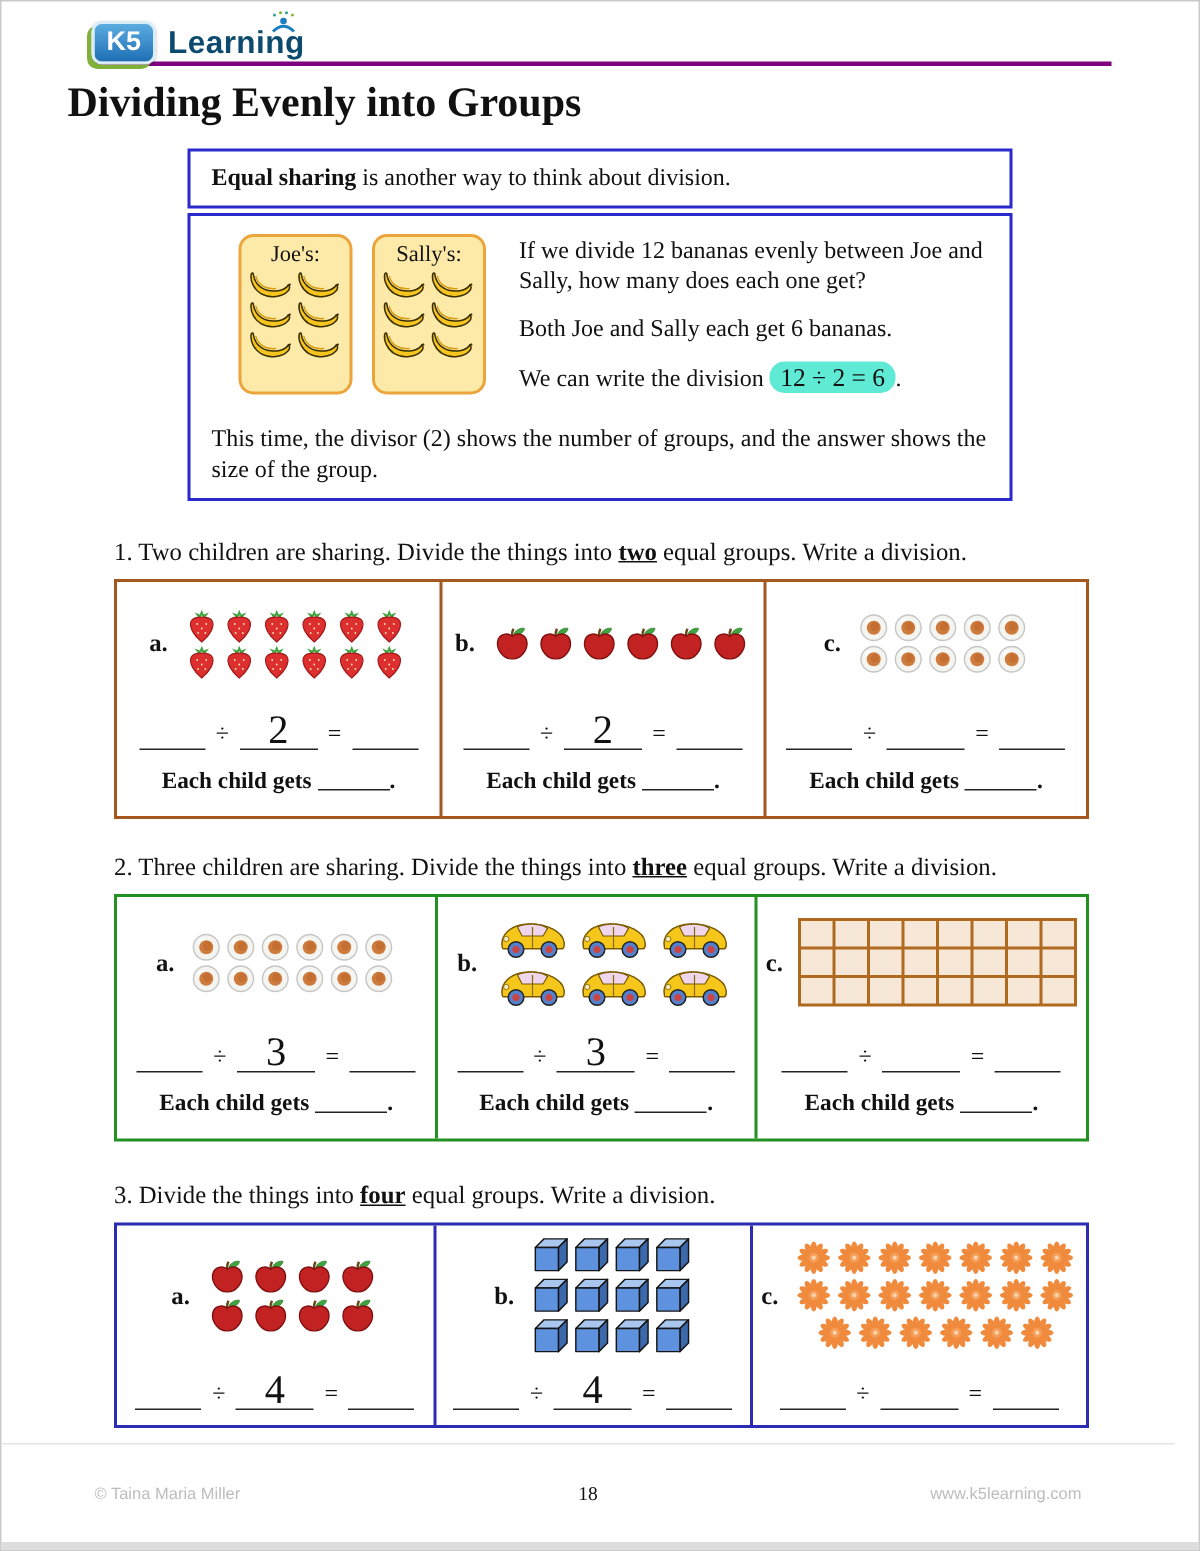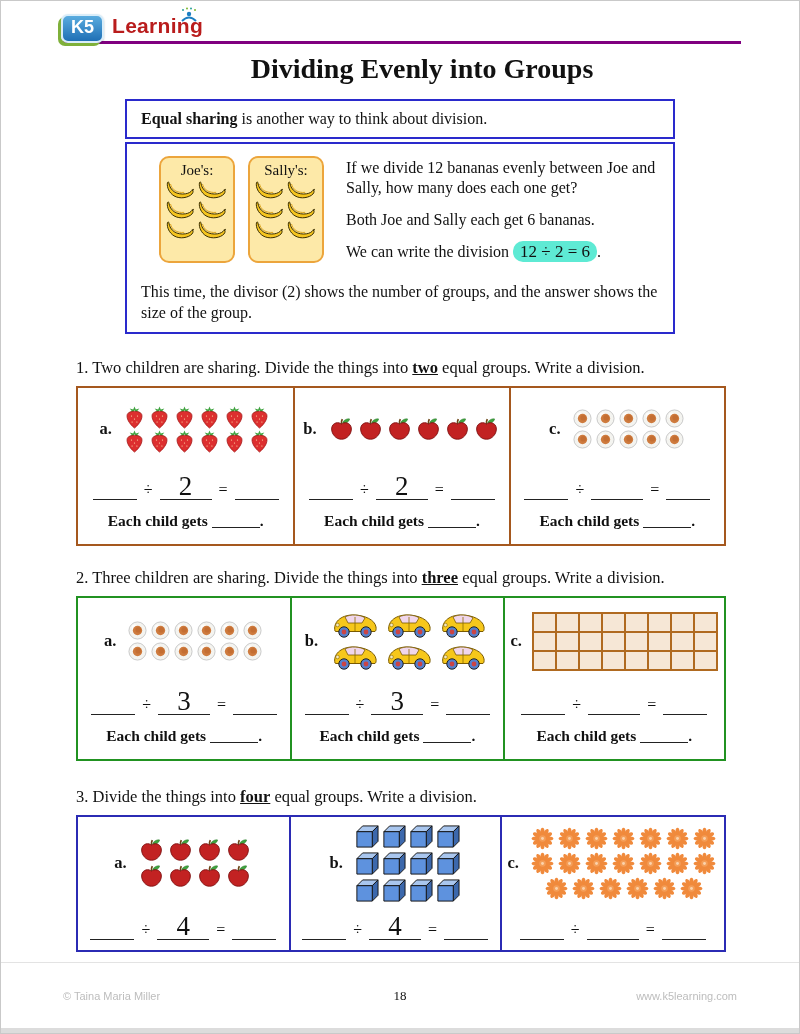--- a/index.html
+++ b/index.html
@@ -6,31 +6,31 @@
   html,body { background:#EFEFEF; }
   .sheet{
     position:relative; width:800px; height:1034px; margin:0 auto;
     background:#FFFFFF; border:1px solid #C9C9C9;
     font-family:"Liberation Serif", serif; color:#111; overflow:hidden;
   }
   .sheet::after{ content:""; position:absolute; left:0; right:0; bottom:0; height:5px; background:#DCDCDC; }
 
   
   .logo-row{ padding:13px 0 0 60px; height:36px; position:relative; }
-  .logo{ display:inline-flex; align-items:flex-start; font-family:"Liberation Sans", sans-serif; position:relative; }
+  .logo{ display:inline-flex; align-items:center; font-family:"Liberation Sans", sans-serif; position:relative; }
   .k5-badge{
     display:inline-block; background:linear-gradient(#5AACDF,#1F6FB5); color:#fff;
     font-weight:bold; font-size:18px; padding:1px 8px 3px; border-radius:7px;
     border:2px solid #D9EDF9; box-shadow:-3px 3px 0 0 #7FB03A, 0 1px 2px rgba(0,0,0,.25);
   }
-  .learning-txt{ font-weight:bold; font-size:21px; color:#b91c1c; margin-left:8px; letter-spacing:.3px; }
+  .learning-txt{ font-weight:bold; font-size:21px; color:#0c4a6e; margin-left:8px; letter-spacing:.3px; }
   .logo-figure{ position:absolute; left:118px; top:-7px; }
   .purple-rule{ margin:4px 0 0 60px; width:680px; height:3px; background:#800080; }
 
-  h1.title{ text-align:center; margin-top:9px; font-size:28px; font-weight:bold;padding-left:44px; }
+  h1.title{ text-align:left; margin-top:9px; font-size:28px; font-weight:bold;padding-left:44px; }
 
   
   .info-wrap{ width:550px; margin:14px auto 0;border-radius:10px; }
   .info-a{ border:2px solid #2A2ACC; padding:9px 14px; font-size:16px; }
   .info-b{ border:2px solid #2A2ACC; margin-top:3px; padding:12px 14px 8px; font-size:16px; }
   .info-b-row{ display:flex; }
   .cards{ display:flex; gap:13px; padding-left:18px; }
   .card{
     width:76px; background:#FDE9A8; border:2.5px solid #ECA53C; border-radius:10px;
     padding:4px 3px 7px; text-align:center; height:107px;
@@ -71,21 +71,21 @@
   .icon-ball{ width:19px; height:19px; margin:1px 2px; }
   .icon-car{ width:48px; height:30px; margin:1px 3px; }
   .icon-cube{ width:25px; height:27px; margin:0 1px; }
   .icon-flower{ width:23px; height:23px; margin:1px 2px; }
   .icon-banana{ width:31px; height:20px; }
   .grid-block{ display:grid; gap:2px; background:#B06A20; padding:2px; width:max-content; }
   .grid-sq{ width:21px; height:17px; background:#F6E7D6; }
 
   
   .footer{
-    position:absolute; left:0; right:0; bottom:5px; height:66px;
+    position:absolute; left:0; right:16px; bottom:5px; height:66px;
     border-top:1px solid #E3E3E3; display:flex; align-items:center; padding:0 62px;
     font-family:"Liberation Sans", sans-serif; font-size:11px; color:#BDBDBD;
   }
   .footer > *{ flex:1; }
   .pageno{ text-align:center; color:#111; font-family:"Liberation Serif", serif; font-size:13px; }
   .site{ text-align:right; }
   .svg-defs{ position:absolute; width:0; height:0; overflow:hidden; }
 </style>
 </head>
 <body>

